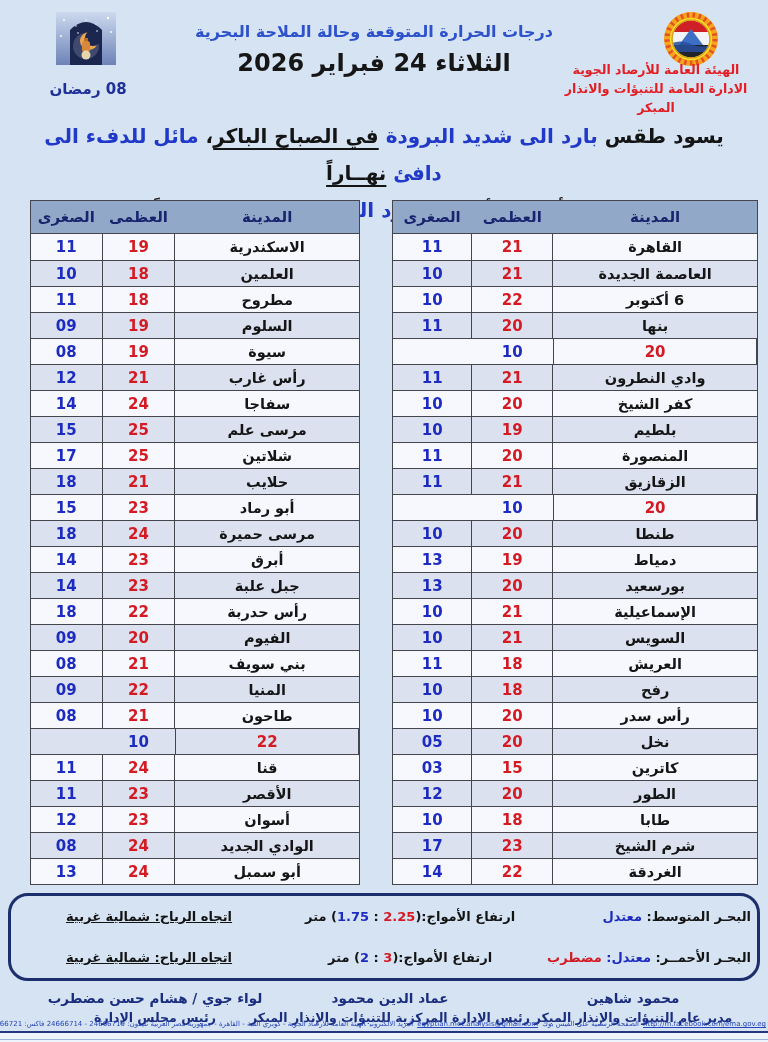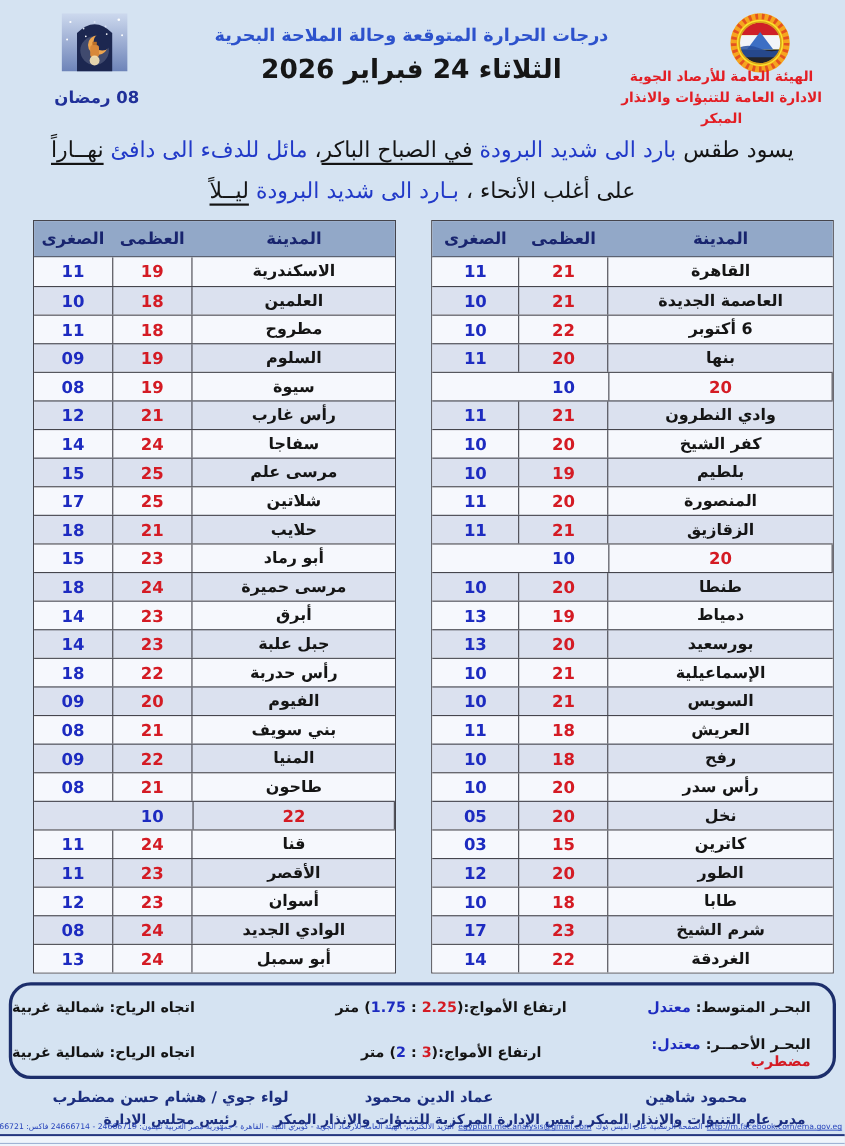--- a/index.html
+++ b/index.html
@@ -13,21 +13,21 @@
     color:#203099; font-weight:bold; font-size:15px; }
   .title-block { position:absolute; left:134px; top:22px; width:480px; text-align:center; }
   .main-title { color:#2d52cc; font-weight:bold; font-size:16px; }
   .main-date { color:#161616; font-weight:bold; font-size:24px; margin-top:8px; }
   .org-block { position:absolute; right:2px; top:60px; width:220px; text-align:center;
     color:#e31e24; font-weight:bold; font-size:12.5px; line-height:19px; }
   .org-logo { position:absolute; right:48px; top:10px; }
 
   
   .intro { position:absolute; top:118px; left:20px; width:728px; text-align:center;
-    font-size:20px; font-weight:normal; line-height:37px; color:#141414; }
+    font-size:20px; font-weight:bold; line-height:37px; color:#141414; }
   .c-k { color:#141414; }
   .c-b { color:#2139c8; }
   .u { text-decoration:underline; text-decoration-thickness:2px; text-underline-offset:5px; }
 
   
   .tbl { position:absolute; top:200px; border:1px solid #45454d; background:#fff; }
   #right-table { right:10px; width:366px; }
   #left-table  { left:30px;  width:330px; }
   .thead { display:grid; grid-template-columns:56% 22.5% 21.5%; height:33px; background:#92a8c8;
     border-bottom:1px solid #45454d; }
@@ -40,23 +40,23 @@
   .td.max { color:#d41b24; font-size:15px; border-left:1px solid #45454d; border-right:1px solid #45454d; }
   .td.min { color:#1d2bc0; font-size:15px; }
   .odd  { background:#f6f8fd; }
   .even { background:#dbe1ef; }
 
   
   .marine-box { position:absolute; top:893px; left:8px; width:752px; height:88px;
     border:3px solid #1c2e6b; border-radius:20px;
     display:grid; grid-template-columns:30% 33% 37%; grid-template-rows:1fr 1fr;
     align-items:center; font-size:13px; font-weight:bold; color:#141414; }
-  .sea-cell { padding-right:20px; text-align:right; }
+  .sea-cell { padding-right:6px; text-align:right; }
   .waves-cell { text-align:center; }
-  .wind-cell { text-align:left; }
+  .wind-cell { text-align:center;text-decoration:underline; }
   .s-blue { color:#1d2bc0; }
   .s-red { color:#d41b24; }
   .ltrnum { direction:ltr; unicode-bidi:isolate; display:inline-block; }
 
   
   .sig { position:absolute; text-align:center; color:#1b2d7e; font-weight:bold; }
   .sig .sig-name { font-size:13.5px; }
   .sig .sig-title { font-size:12.5px; margin-top:4px; }
   #sig-0 { top:990px; right:10px; width:250px; }
   #sig-1 { top:990px; left:250px; width:280px; }

